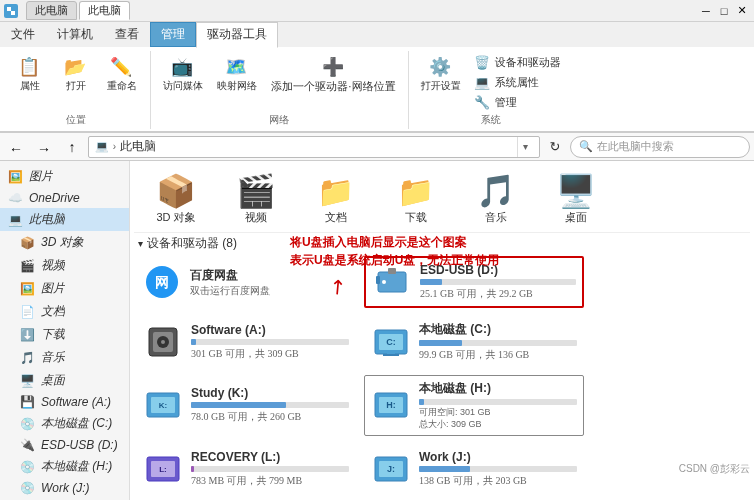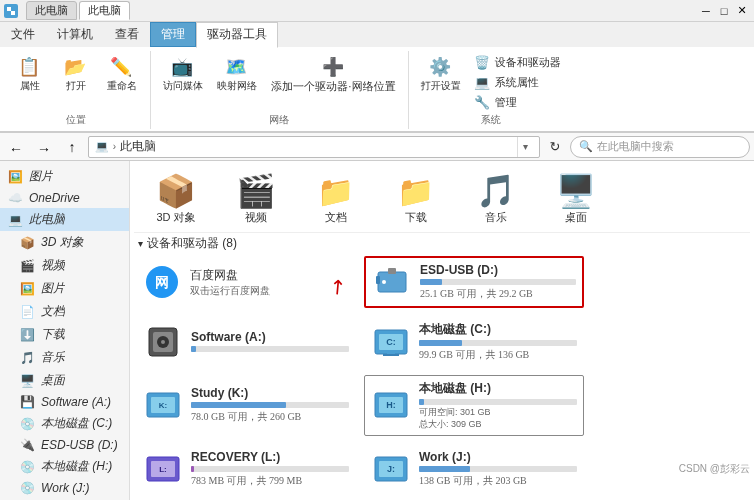--- a/index.html
+++ b/index.html
@@ -78,21 +78,21 @@
 
     
     .watermark { position: absolute; bottom: 24px; right: 4px; font-size: 10px; color: #999; }
 
     .content-wrapper { position: relative; }
 
     
     .baidu-item { display: flex; align-items: center; gap: 8px; padding: 4px 6px; cursor: pointer; width: 220px; border-radius: 2px; }
     .baidu-icon { width: 40px; height: 40px; display: flex; align-items: center; justify-content: center; font-size: 28px; }
     .baidu-info { flex: 1; }
-    .baidu-name { font-size: 12px; font-weight: normal; }
+    .baidu-name { font-size: 12px; font-weight: bold; }
     .baidu-desc { font-size: 10px; color: #666; }
 
     
     ::-webkit-scrollbar { width: 8px; height: 8px; }
     ::-webkit-scrollbar-track { background: #f0f0f0; }
     ::-webkit-scrollbar-thumb { background: #bbb; border-radius: 4px; }
   </style>
 </head>
 <body>
 
@@ -301,20 +301,24 @@
         <div class="file-item">
           <div class="file-item-icon">🎵</div>
           <div class="file-item-label">音乐</div>
         </div>
         <div class="file-item">
           <div class="file-item-icon">🖥️</div>
           <div class="file-item-label">桌面</div>
         </div>
       </div>
 
+      <div style="position:absolute; top:72px; left:160px; color:#cc0000; font-size:12px; font-weight:bold; line-height:1.5; z-index:10; pointer-events:none;">
+        <div>将U盘插入电脑后显示是这个图案</div>
+        <div>表示U盘是系统启动U盘，无法正常使用</div>
+      </div>
 
       <div style="position:absolute; top:115px; left:200px; color:#cc0000; font-size:20px; z-index:10; pointer-events:none; transform:rotate(140deg);">↙</div>
 
       <div class="content-section-header">
         <span class="chevron">▾</span>
         <span>设备和驱动器 (8)</span>
       </div>
 
       <div class="drives-grid">
 
@@ -356,20 +360,21 @@
               <rect x="8" y="8" width="20" height="20" rx="2" fill="#888"></rect>
               <circle cx="18" cy="18" r="6" fill="#333"></circle>
               <circle cx="18" cy="18" r="2" fill="#888"></circle>
             </svg>
           </div>
           <div class="drive-info">
             <div class="drive-name">Software (A:)</div>
             <div class="drive-bar-container">
               <div class="drive-bar blue" style="width:3%;"></div>
             </div>
+            <div class="drive-detail">301 GB 可用，共 309 GB</div>
           </div>
         </div>
 
         <div class="drive-item">
           <div class="drive-icon">
             <svg width="36" height="36" viewBox="0 0 36 36">
               <rect x="2" y="6" width="32" height="24" rx="2" fill="#4a9fd4" stroke="#3a82b8" stroke-width="1"></rect>
               <rect x="6" y="10" width="24" height="16" rx="1" fill="#87ceeb"></rect>
               <rect x="14" y="28" width="8" height="4" fill="#4a9fd4"></rect>
               <rect x="10" y="30" width="16" height="2" fill="#3a82b8"></rect>

